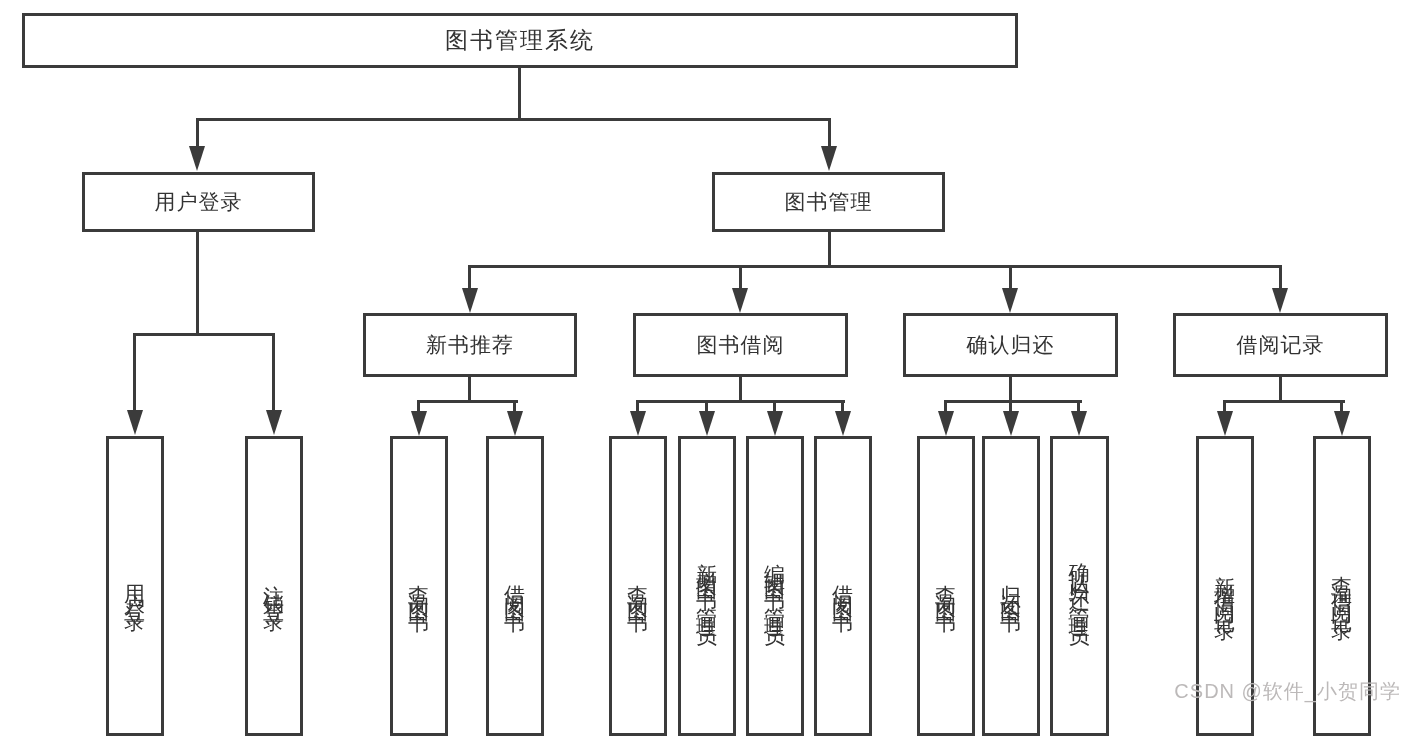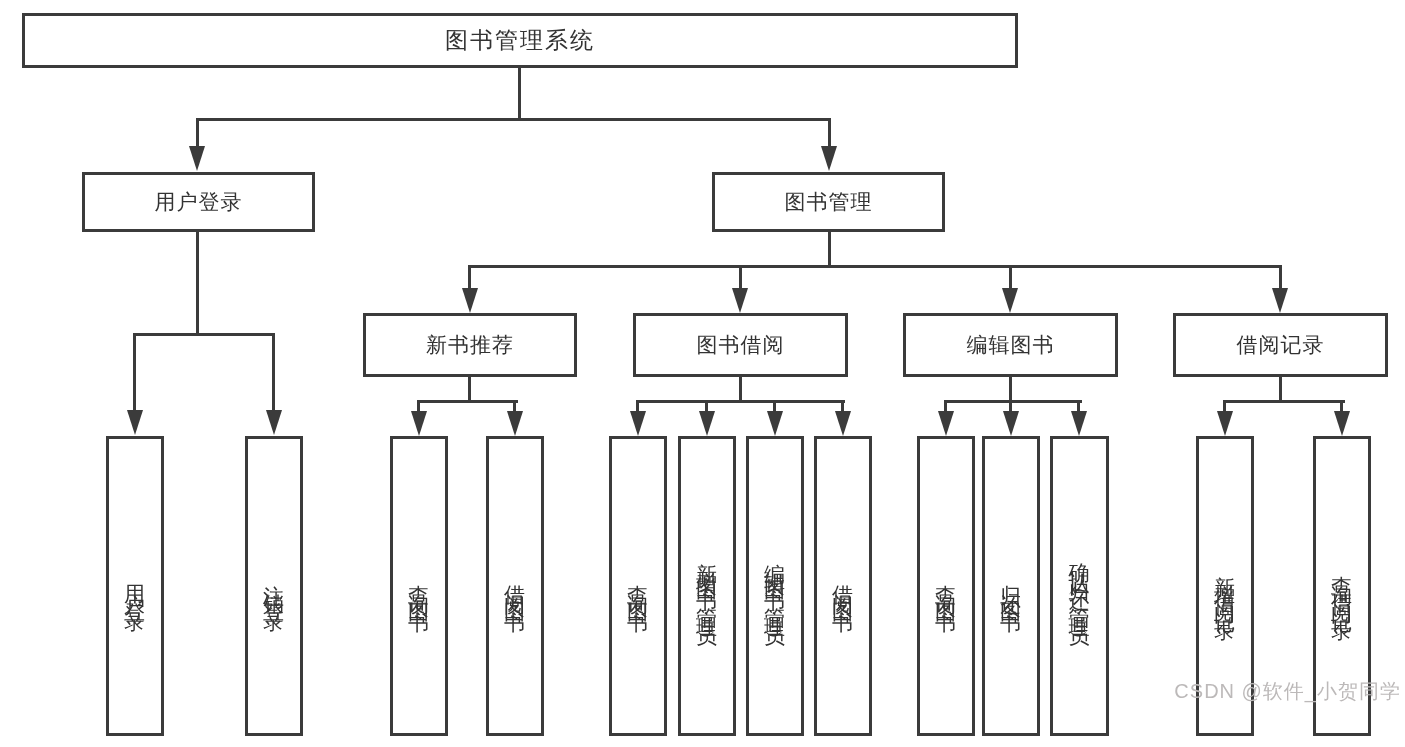--- a/index.html
+++ b/index.html
@@ -70,21 +70,21 @@
     <span class="h-label">图书管理</span>
   </div>
 
   <div class="box" style="left:363px;top:313px;width:214px;height:64px;text-align:center;">
     <span class="h-label">新书推荐</span>
   </div>
   <div class="box" style="left:633px;top:313px;width:215px;height:64px;">
     <span class="h-label">图书借阅</span>
   </div>
   <div class="box" style="left:903px;top:313px;width:215px;height:64px;">
-    <span class="h-label">编辑图书</span>
+    <span class="h-label">确认归还</span>
   </div>
   <div class="box" style="left:1173px;top:313px;width:215px;height:64px;">
     <span class="h-label">借阅记录</span>
   </div>
 
   <div>
     <div class="vl" style="left:518px;top:68px;height:53px;"></div>
     <div class="hl" style="left:196px;top:118px;width:635px;"></div>
     <div class="vl" style="left:196px;top:120px;height:28px;"></div>
     <div class="vl" style="left:828px;top:120px;height:28px;"></div>

